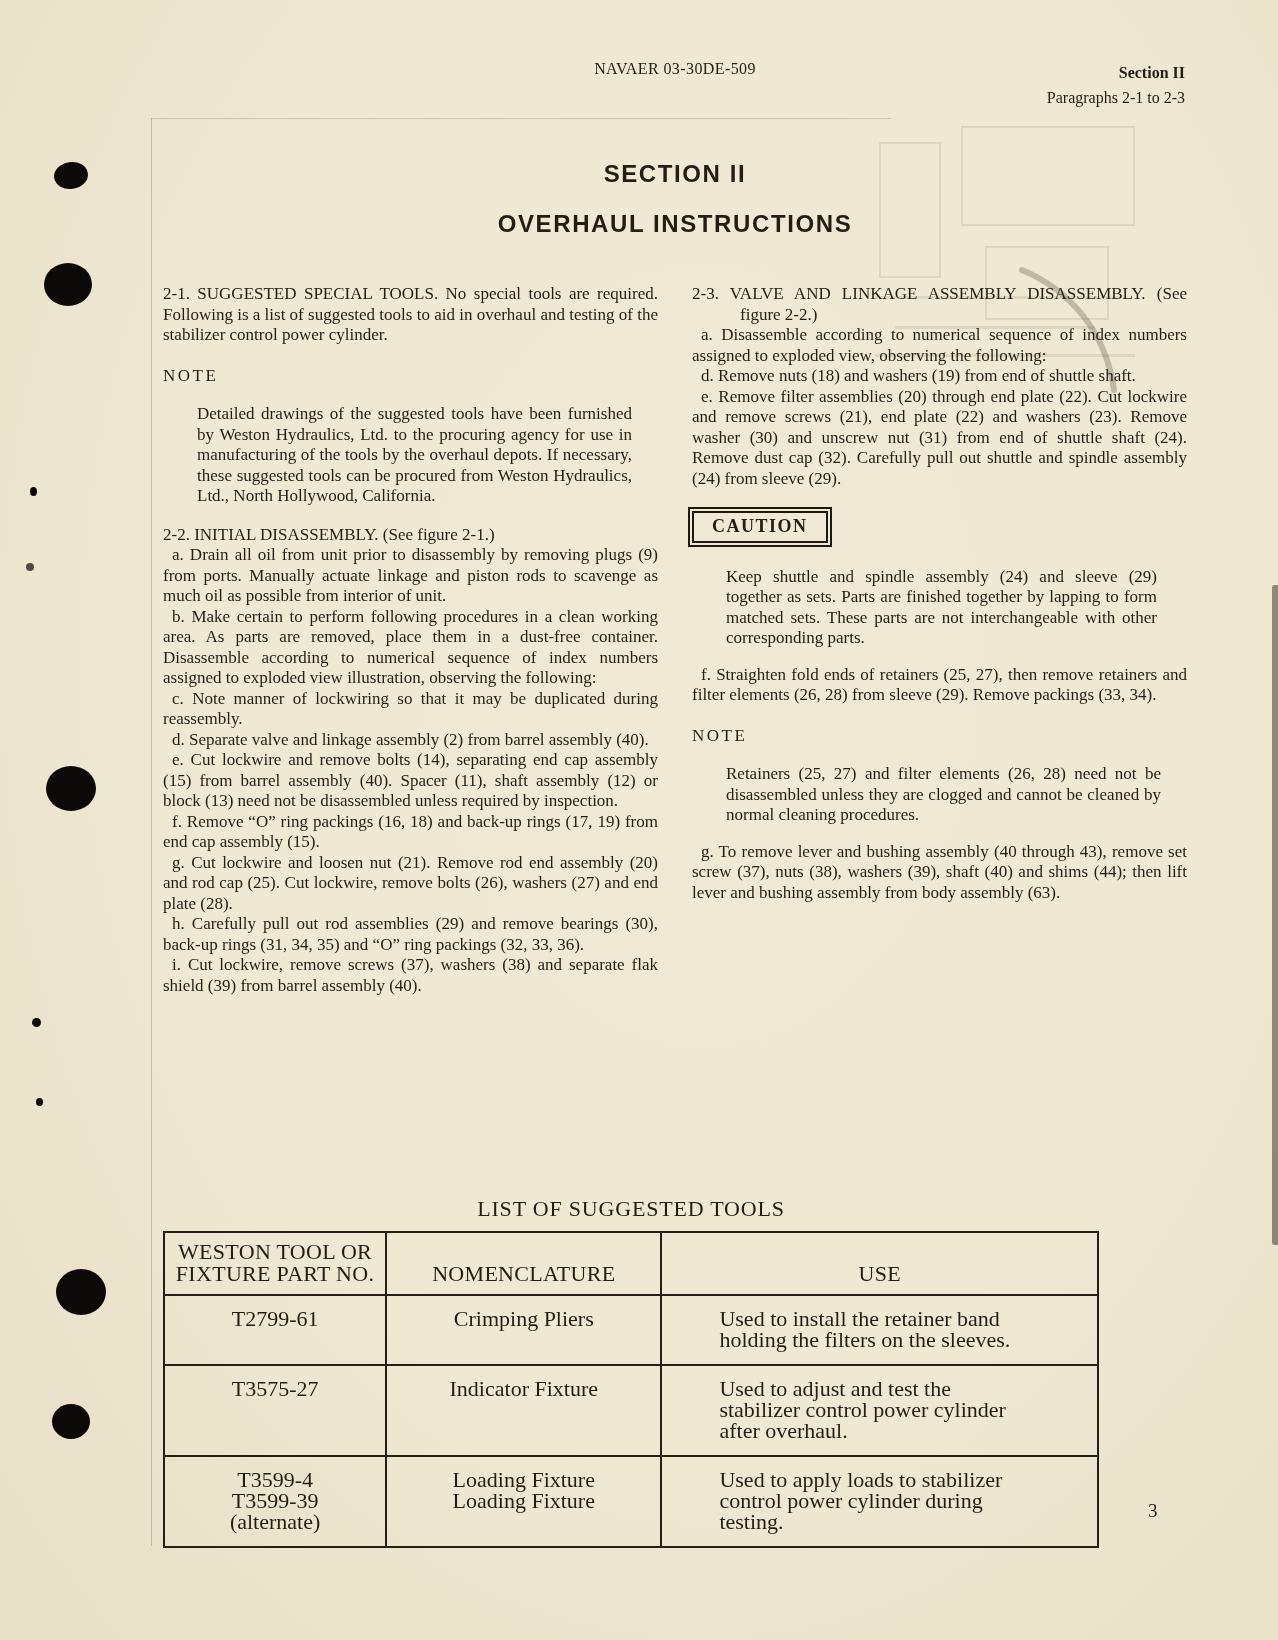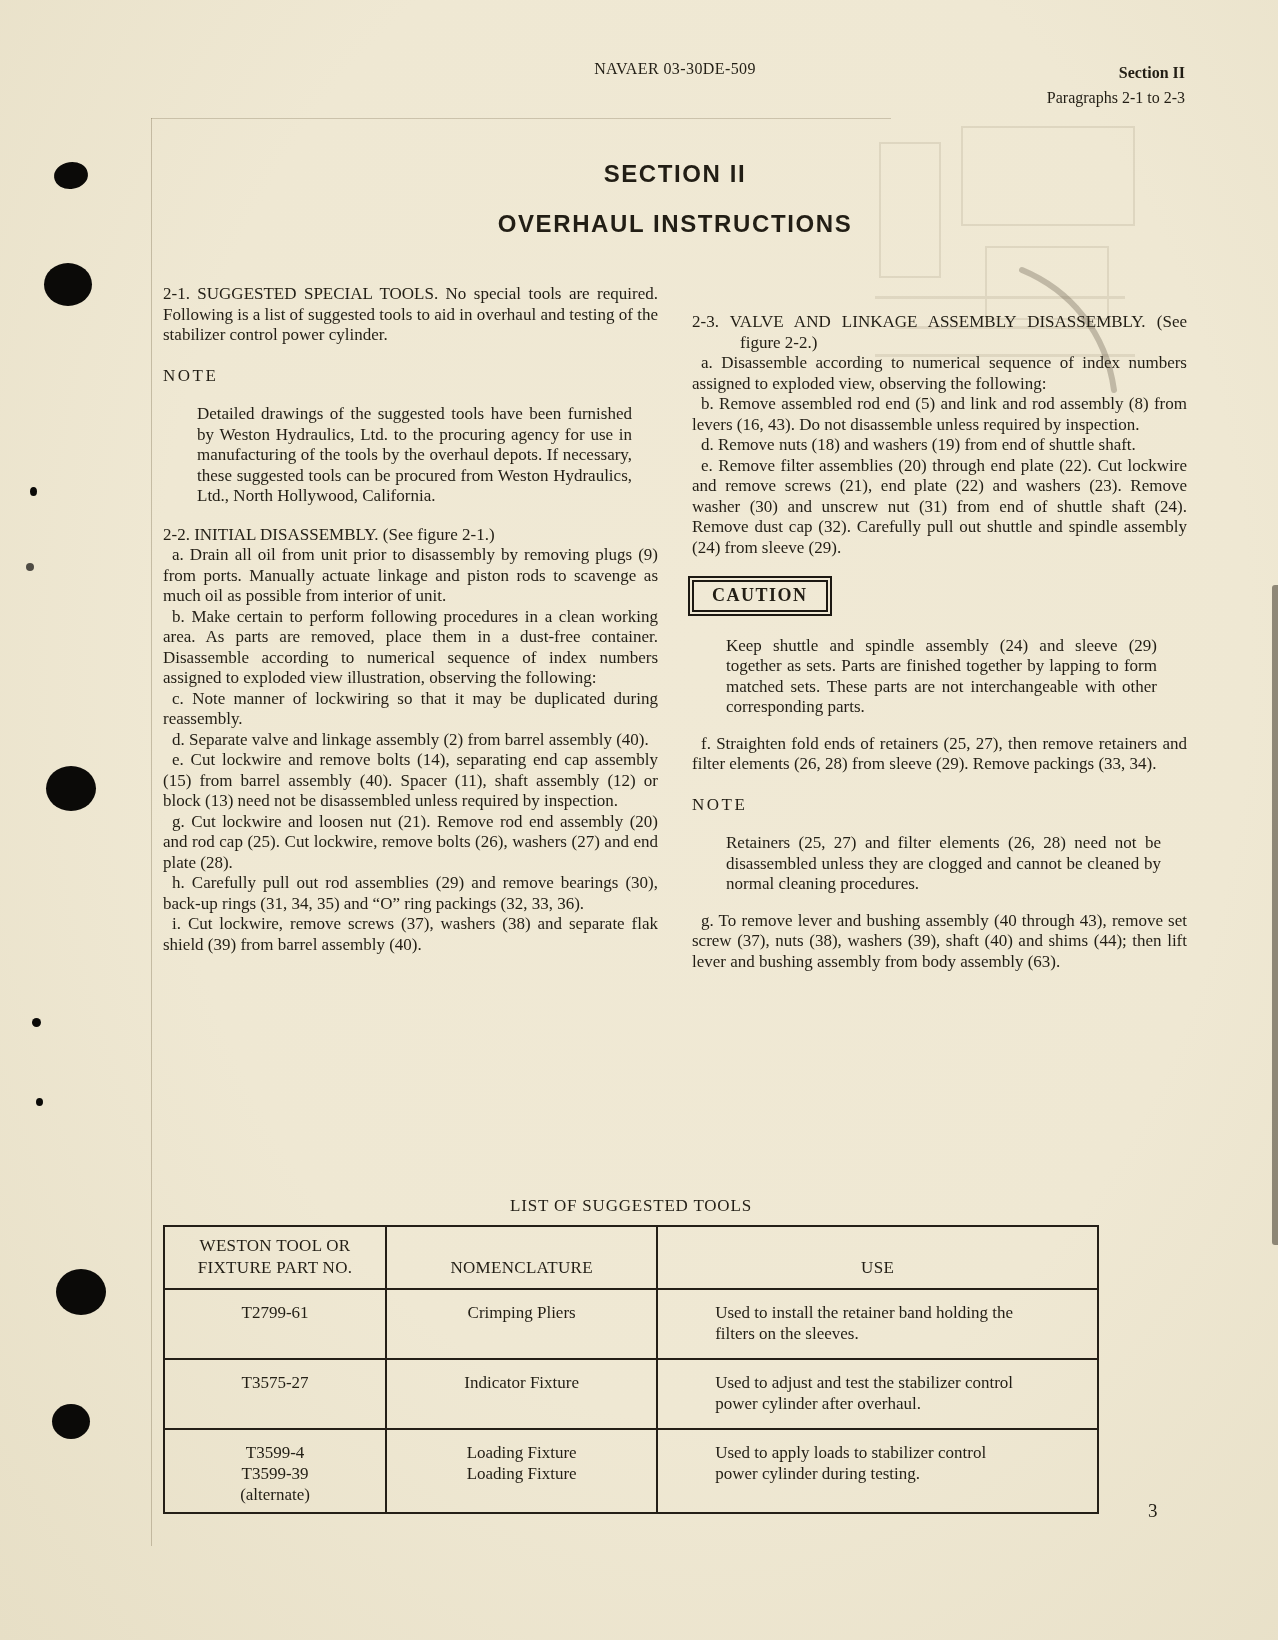--- a/index.html
+++ b/index.html
@@ -36,37 +36,37 @@
     font-weight: bold; font-size: 24px; letter-spacing: 1.6px;
   }
   .title { margin-top: 52px; }
   .subtitle { margin-top: 22px; }
 
   .columns { display: flex; gap: 34px; margin-top: 46px; font-size: 17px; line-height: 20.5px; text-align: justify; }
   .col { width: 495px; }
   .col p { margin: 0; }
   p.step { text-indent: 9px; }
   p.body-heading { margin-top: 18px; }
-  p.hang { padding-left: 48px; text-indent: -48px; margin-top: 28px; }
+  p.hang { padding-left: 48px; text-indent: -48px; }
   .note-label { text-align: left; letter-spacing: 2.5px; margin: 20px 0 18px; }
   p.note-body { padding: 0 26px 0 34px; margin-bottom: 4px; }
 
   .caution-wrap { margin: 22px 0 24px; }
   .caution-box {
     display: inline-block;
     border: 2.5px solid #1c1812;
     box-shadow: 0 0 0 2px var(--paper, #f0e9d5), 0 0 0 4px #1c1812;
     padding: 3px 18px 4px;
     font-weight: bold; font-size: 18px; letter-spacing: 1.5px;
   }
   p.caution-body { padding: 0 30px 0 34px; }
   p.step-after { margin-top: 16px; }
 
   
-  .table-section { position: absolute; left: 163px; top: 1196px; width: 936px; font-size: 17px; }
+  .table-section { position: absolute; left: 163px; top: 1196px; width: 936px; font-size: 22px; }
   .table-caption { text-align: center; letter-spacing: .8px; margin-bottom: 9px; }
   table { border-collapse: collapse; width: 100%; }
   th, td { border: 2px solid #241f17; }
   th { font-weight: normal; vertical-align: bottom; padding: 8px 10px 9px; line-height: 22px; letter-spacing: .3px; }
   td { vertical-align: top; padding: 12px 14px 7px; line-height: 21px; }
   td.c1, td.c2 { text-align: center; }
   td.c3 { text-align: left; padding: 12px 66px 14px 57px; }
   col.w1 { width: 245px; } col.w2 { width: 291px; } col.w3 { width: 488px; }
 
   .page-num { position: absolute; left: 1148px; top: 1500px; font-size: 19px; }
@@ -120,29 +120,29 @@
       <div class="col">
         <p>2-1. SUGGESTED SPECIAL TOOLS. No special tools are required. Following is a list of suggested tools to aid in overhaul and testing of the stabilizer control power cylinder.</p>
         <div class="note-label">NOTE</div>
         <p class="note-body">Detailed drawings of the suggested tools have been furnished by Weston Hydraulics, Ltd. to the procuring agency for use in manufacturing of the tools by the overhaul depots. If necessary, these suggested tools can be procured from Weston Hydraulics, Ltd., North Hollywood, California.</p>
         <p class="body-heading">2-2. INITIAL DISASSEMBLY. (See figure 2-1.)</p>
         <p class="step">a. Drain all oil from unit prior to disassembly by removing plugs (9) from ports. Manually actuate linkage and piston rods to scavenge as much oil as possible from interior of unit.</p>
         <p class="step">b. Make certain to perform following procedures in a clean working area. As parts are removed, place them in a dust-free container. Disassemble according to numerical sequence of index numbers assigned to exploded view illustration, observing the following:</p>
         <p class="step">c. Note manner of lockwiring so that it may be duplicated during reassembly.</p>
         <p class="step">d. Separate valve and linkage assembly (2) from barrel assembly (40).</p>
         <p class="step">e. Cut lockwire and remove bolts (14), separating end cap assembly (15) from barrel assembly (40). Spacer (11), shaft assembly (12) or block (13) need not be disassembled unless required by inspection.</p>
+        <p class="step">f. Remove “O” ring packings (16, 18) and back-up rings (17, 19) from end cap assembly (15).</p>
         <p class="step">g. Cut lockwire and loosen nut (21). Remove rod end assembly (20) and rod cap (25). Cut lockwire, remove bolts (26), washers (27) and end plate (28).</p>
         <p class="step">h. Carefully pull out rod assemblies (29) and remove bearings (30), back-up rings (31, 34, 35) and “O” ring packings (32, 33, 36).</p>
         <p class="step">i. Cut lockwire, remove screws (37), washers (38) and separate flak shield (39) from barrel assembly (40).</p>
       </div>
 
       <div class="col">
         <p class="hang">2-3. VALVE AND LINKAGE ASSEMBLY DISASSEMBLY. (See figure 2-2.)</p>
         <p class="step">a. Disassemble according to numerical sequence of index numbers assigned to exploded view, observing the following:</p>
-        <p class="step">b. Remove assembled rod end (5) and link and rod assembly (8) from levers (16, 43). Do not disassemble unless required by inspection.</p>
         <p class="step">d. Remove nuts (18) and washers (19) from end of shuttle shaft.</p>
         <p class="step">e. Remove filter assemblies (20) through end plate (22). Cut lockwire and remove screws (21), end plate (22) and washers (23). Remove washer (30) and unscrew nut (31) from end of shuttle shaft (24). Remove dust cap (32). Carefully pull out shuttle and spindle assembly (24) from sleeve (29).</p>
 
         <div class="caution-wrap">
           <div class="caution-box">
             <span>CAUTION</span>
           </div>
         </div>
         <p class="caution-body">Keep shuttle and spindle assembly (24) and sleeve (29) together as sets. Parts are finished together by lapping to form matched sets. These parts are not interchangeable with other corresponding parts.</p>
 

